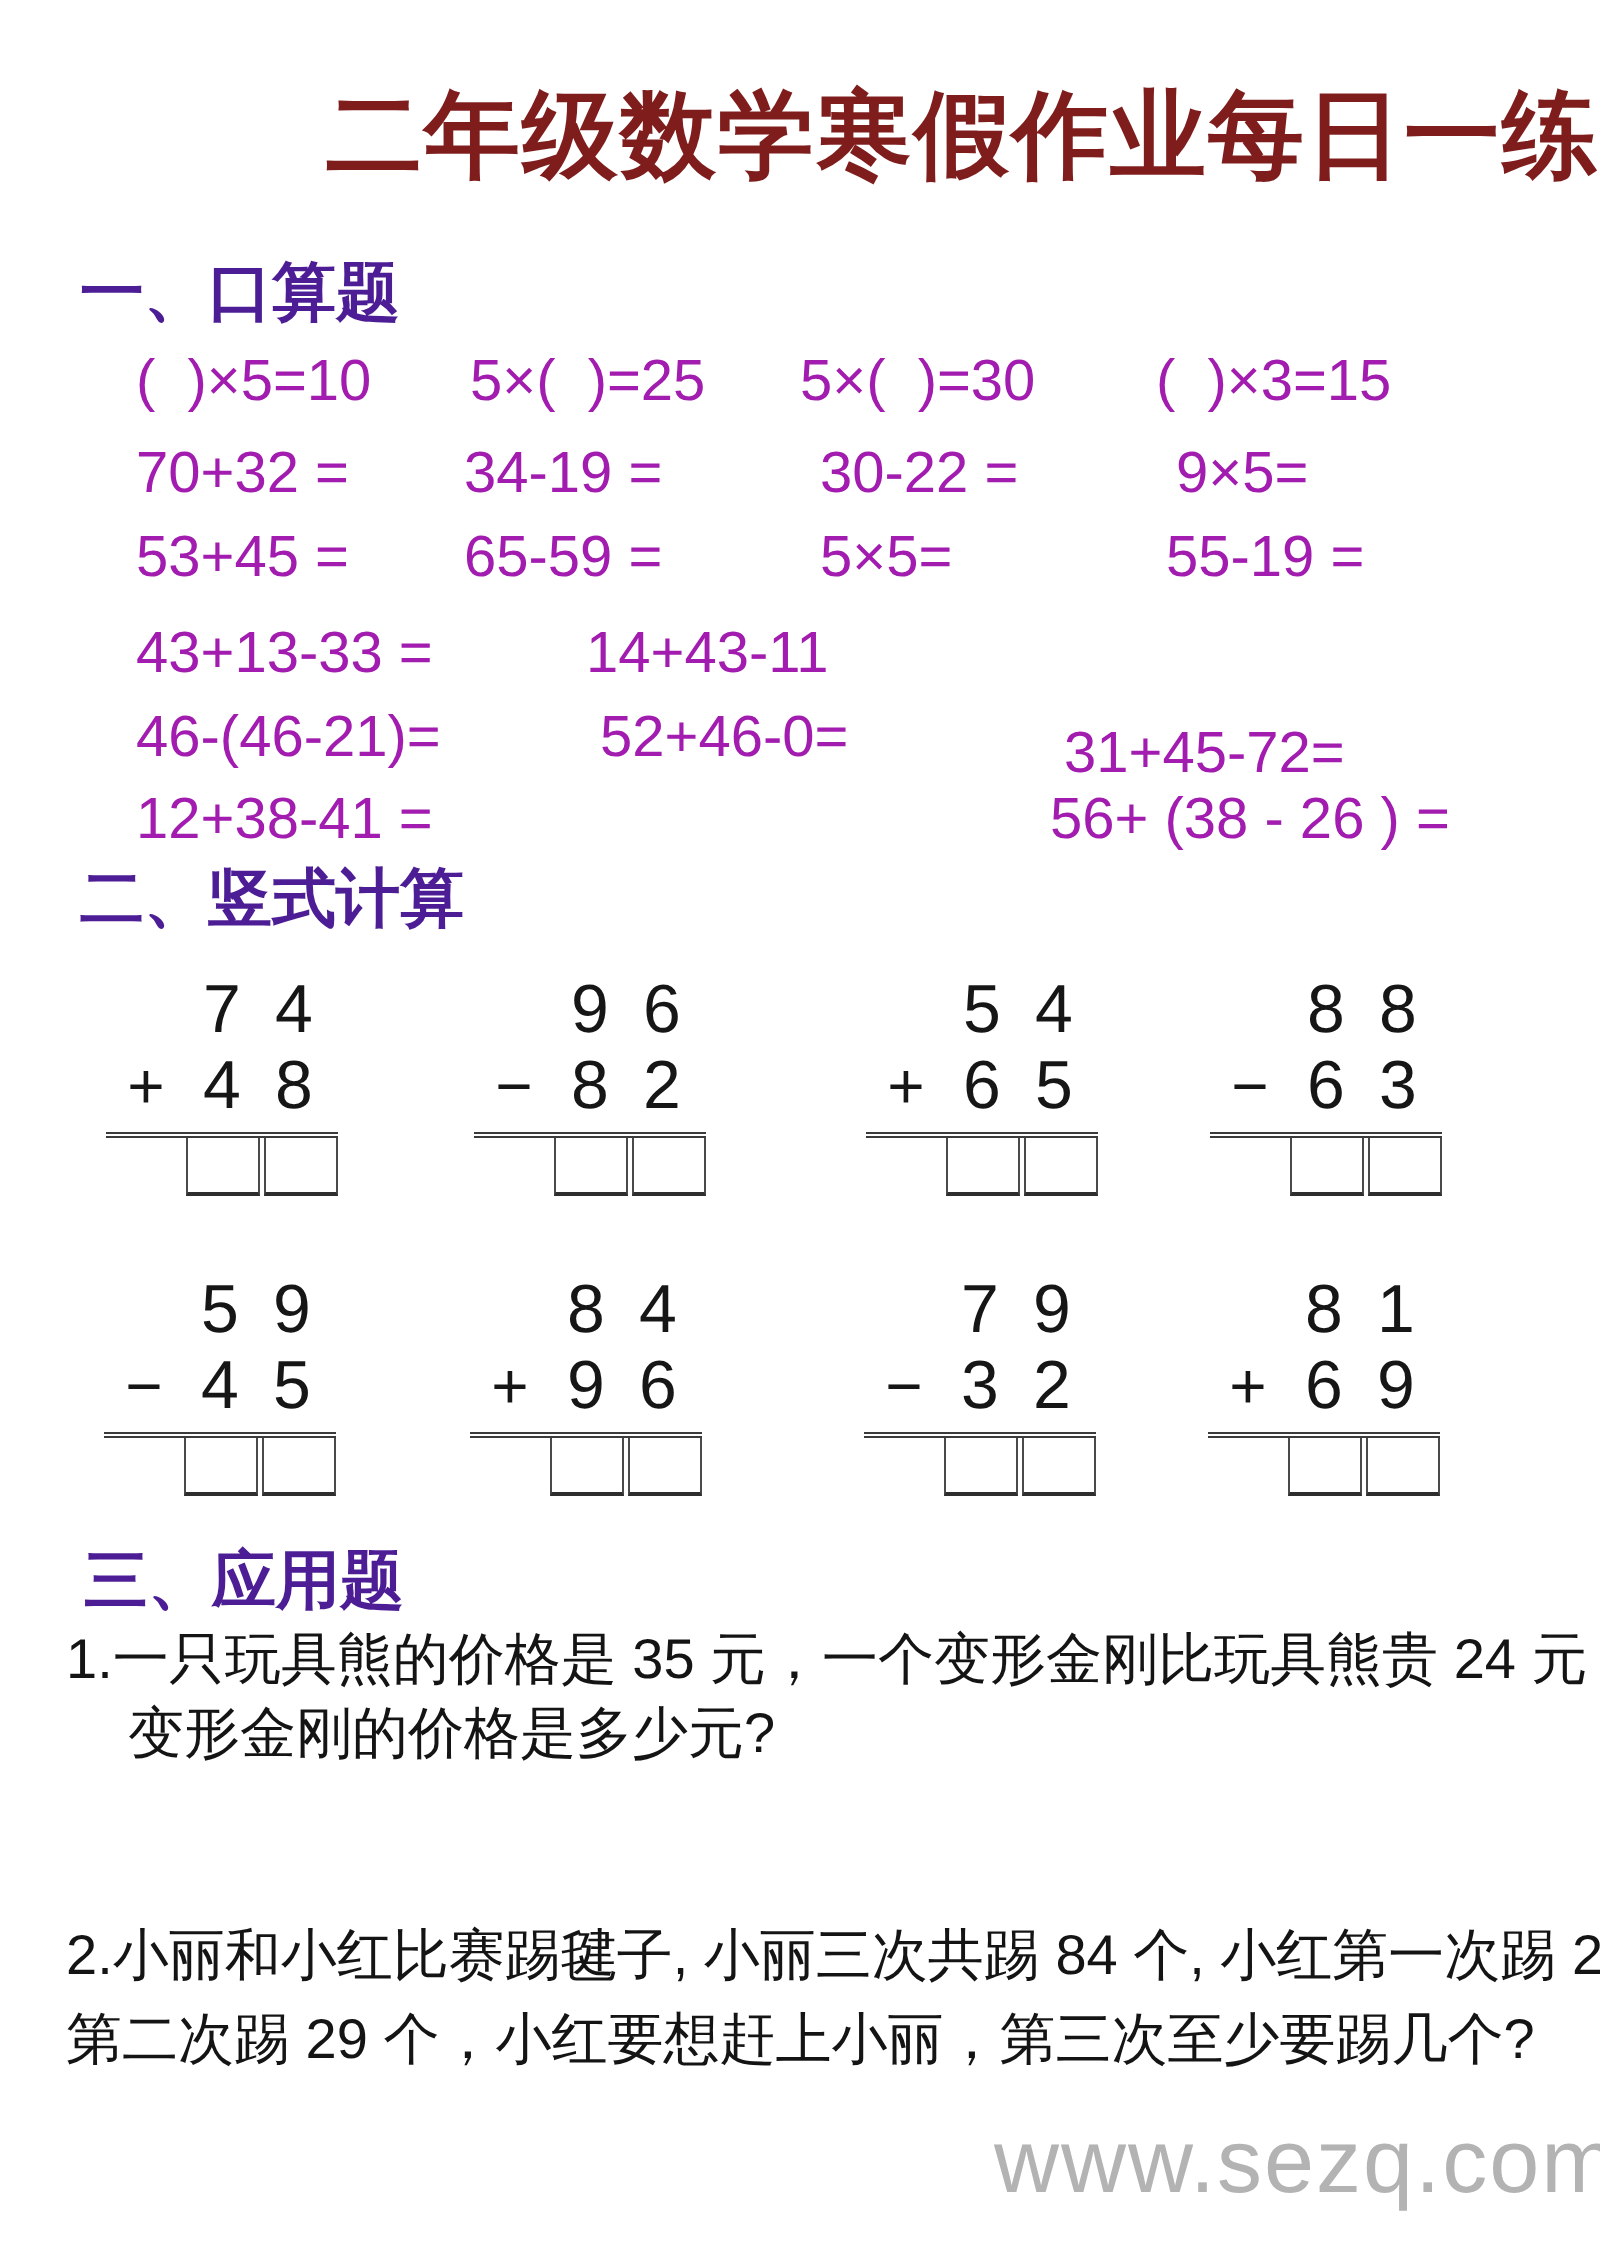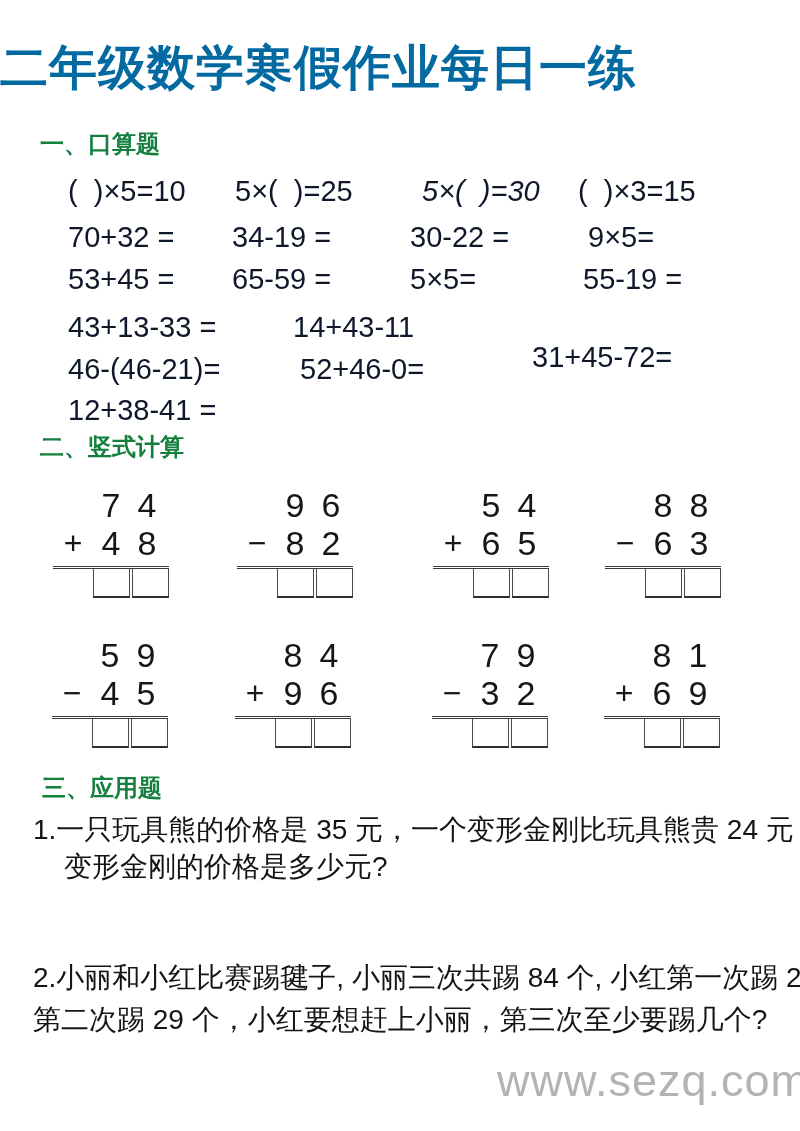--- a/index.html
+++ b/index.html
@@ -4,30 +4,30 @@
 <style>
   html,body{margin:0;padding:0;background:#ffffff;}
   .page{
     position:relative;width:800px;height:1131px;margin:0 auto;
     background:#ffffff;overflow:hidden;
     font-family:"Liberation Sans","DejaVu Sans",sans-serif;
     color:#1b1b1b;
   }
   .title{
     position:absolute;left:0;top:36px;width:100%;margin:0;
-    text-align:left;font-size:48px;font-weight:800;letter-spacing:1px;
-    color:#0369a1;
+    text-align:right;font-size:48px;font-weight:800;letter-spacing:1px;
+    color:#7f1d1d;
   }
   .sec{
-    position:absolute;font-size:24px;font-weight:700;color:#15803d;
-    line-height:32px;white-space:pre;font-family:Liberation Mono, monospace;
+    position:absolute;font-size:32px;font-weight:700;color:#4c1d95;
+    line-height:32px;white-space:pre;
   }
   .oc{
     position:absolute;font-size:29px;line-height:34px;white-space:pre;
-    color:#0f172a;
+    color:#a21caf;
   }
   
   .vp{position:absolute;width:116px;}
   .vr{display:flex;height:38px;line-height:38px;font-size:34px;color:#161616;}
   .vsp{width:40px;text-align:center;}
   .vop{font-size:32px;}
   .vd{width:36px;text-align:center;}
   .vrule{margin-top:4px;width:116px;height:0;border-top:3px double #3b3b3b;}
   .vboxes{display:flex;margin-left:40px;}
   .vbox{
@@ -48,41 +48,42 @@
 <body>
 
 <div class="page">
 
   <h1 class="title">二年级数学寒假作业每日一练</h1>
 
   <div class="sec" style="left:40px;top:130px;">一、口算题</div>
 
   <span class="oc" style="left:68px;top:174px;">(  )×5=10</span>
   <span class="oc" style="left:235px;top:174px;">5×(  )=25</span>
-  <span class="oc" style="left:422px;top:174px;font-style:italic;">5×(  )=30</span>
+  <span class="oc" style="left:400px;top:174px;">5×(  )=30</span>
   <span class="oc" style="left:578px;top:174px;">(  )×3=15</span>
 
   <span class="oc" style="left:68px;top:220px;">70+32 =</span>
   <span class="oc" style="left:232px;top:220px;">34-19 =</span>
   <span class="oc" style="left:410px;top:220px;">30-22 =</span>
   <span class="oc" style="left:588px;top:220px;">9×5=</span>
 
   <span class="oc" style="left:68px;top:262px;">53+45 =</span>
   <span class="oc" style="left:232px;top:262px;">65-59 =</span>
   <span class="oc" style="left:410px;top:262px;">5×5=</span>
   <span class="oc" style="left:583px;top:262px;">55-19 =</span>
 
   <span class="oc" style="left:68px;top:310px;">43+13-33 =</span>
   <span class="oc" style="left:293px;top:310px;">14+43-11</span>
 
   <span class="oc" style="left:68px;top:352px;">46-(46-21)=</span>
   <span class="oc" style="left:300px;top:352px;">52+46-0=</span>
-  <span class="oc" style="left:532px;top:340px;">31+45-72=</span>
+  <span class="oc" style="left:532px;top:360px;">31+45-72=</span>
 
   <span class="oc" style="left:68px;top:393px;">12+38-41 =</span>
+  <span class="oc" style="left:525px;top:393px;">56+ (38 - 26 ) =</span>
 
   <div class="sec" style="left:40px;top:433px;">二、竖式计算</div>
 
   <div class="vp" style="left:53px;top:486px;">
     <div class="vr">
       <span class="vsp"></span>
       <span class="vd">7</span>
       <span class="vd">4</span>
     </div>
     <div class="vr">

